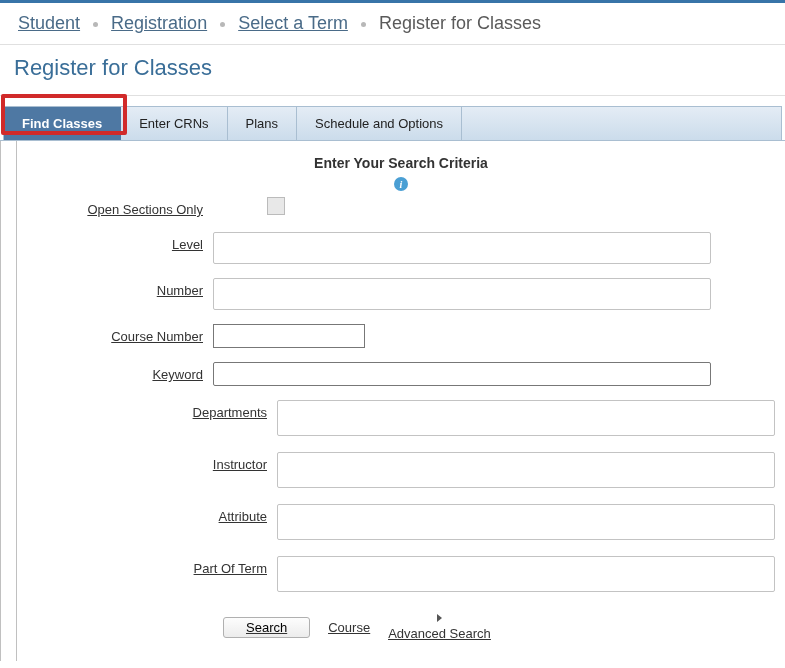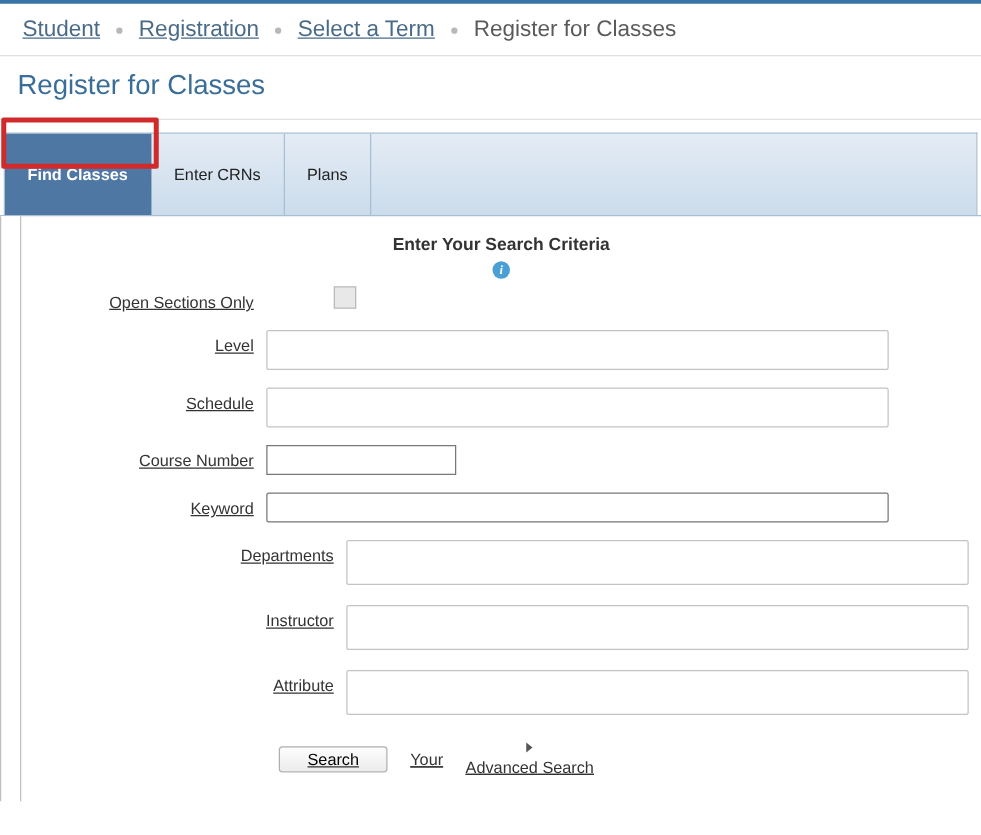--- a/index.html
+++ b/index.html
@@ -10,21 +10,21 @@
   .breadcrumbs a { color:#4a6b88; text-decoration:underline; cursor:pointer; }
   .breadcrumbs .sep {
     display:inline-block; width:5px; height:5px; border-radius:50%;
     background:#b8b8b8; vertical-align:middle; margin:0 8px;
   }
   .breadcrumbs .current { color:#5a5a5a; }
   .page-title-wrap { border-top:1px solid #e0e0e0; border-bottom:1px solid #e0e0e0; padding:10px 14px 14px 14px; }
   .page-title { font-size:22px; font-weight:400; color:#3a6e98; margin:0; }
   .tab-bar-outer { border-bottom:1px solid #a9bed1; margin-top:10px; }
   .tab-bar { display:flex; align-items:flex-end; background:linear-gradient(#e4ecf5,#cbdceb); border:1px solid #a9bed1; border-bottom:none; margin:0 3px; position:relative; }
-  .tab { padding:25px 18px; font-size:13px; color:#222; cursor:pointer; border-right:1px solid #a9bed1;
+  .tab { padding:9px 18px; font-size:13px; color:#222; cursor:pointer; border-right:1px solid #a9bed1;
          background:transparent; }
   .tab.active { background:#4e78a3; color:#fff; font-weight:bold; border-right:1px solid #4e78a3; }
   .highlight-box { position:absolute; left:1px; top:94px; width:126px; height:41px; border:4px solid #d12a2a; border-radius:2px; pointer-events:none; z-index:10; }
   .content-outer { display:flex; }
   .left-gutter { width:17px; border-left:1px solid #c0c0c0; border-right:1px solid #c0c0c0; background:#fff; }
   .content { flex:1; padding:14px 8px 20px 8px; }
   .criteria-heading { font-size:14px; font-weight:bold; margin:0 0 6px 0; display:flex; align-items:center; gap:6px;flex-direction:column; }
   .info-icon { display:inline-flex; width:14px; height:14px; border-radius:50%; background:#4a9fd4; color:#fff; font-size:10px; font-weight:bold; align-items:center; justify-content:center; font-family:Georgia,serif; font-style:italic; }
   .term-line { font-size:13px; font-weight:bold; margin:0 0 26px 0; }
   .form-table { width:100%;text-decoration:underline; }
@@ -63,20 +63,21 @@
   <h1 class="page-title">Register for Classes</h1>
 </div>
 
 <div class="highlight-box"></div>
 
 <div class="tab-bar-outer">
   <div class="tab-bar">
     <div class="tab active">Find Classes</div>
     <div class="tab">Enter CRNs</div>
     <div class="tab">Plans</div>
+    <div class="tab">Schedule and Options</div>
   </div>
 </div>
 
 <div class="content-outer">
   <div class="left-gutter"></div>
   <div class="content">
     <p class="criteria-heading">
       <span>Enter Your Search Criteria</span>
       <span class="info-icon">i</span>
     </p>
@@ -90,21 +91,21 @@
       </div>
 
       <div class="row">
         <div class="label-cell">Level</div>
         <div class="field-cell">
           <div class="tall-box"></div>
         </div>
       </div>
 
       <div class="row">
-        <div class="label-cell">Schedule</div>
+        <div class="label-cell">Number</div>
         <div class="field-cell">
           <div class="tall-box"></div>
         </div>
       </div>
 
       <div class="row">
         <div class="label-cell">Course Number</div>
         <div class="field-cell">
           <input class="small-input" type="text" value="" style="">
         </div>
@@ -131,24 +132,30 @@
         </div>
       </div>
 
       <div class="row row-tall">
         <div class="label-cell">Attribute</div>
         <div class="field-cell">
           <div class="taller-box"></div>
         </div>
       </div>
 
+      <div class="row row-tall">
+        <div class="label-cell">Part Of Term</div>
+        <div class="field-cell">
+          <div class="taller-box"></div>
+        </div>
+      </div>
 
       <div class="actions">
         <button class="search-btn">Search</button>
-        <a class="link">Your</a>
+        <a class="link">Course</a>
         <span class="adv">
           <span class="caret"></span>
           <span class="link" style="text-decoration:underline;">Advanced Search</span>
         </span>
       </div>
     </div>
   </div>
 </div>
 
 </body></html>

